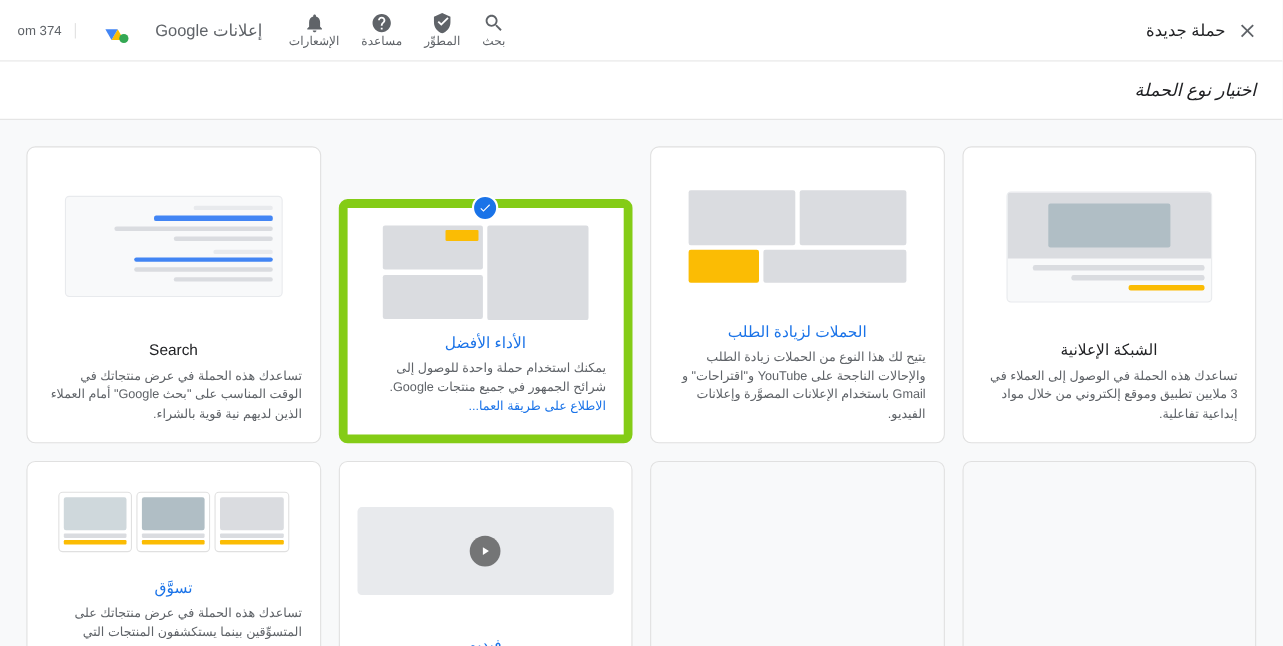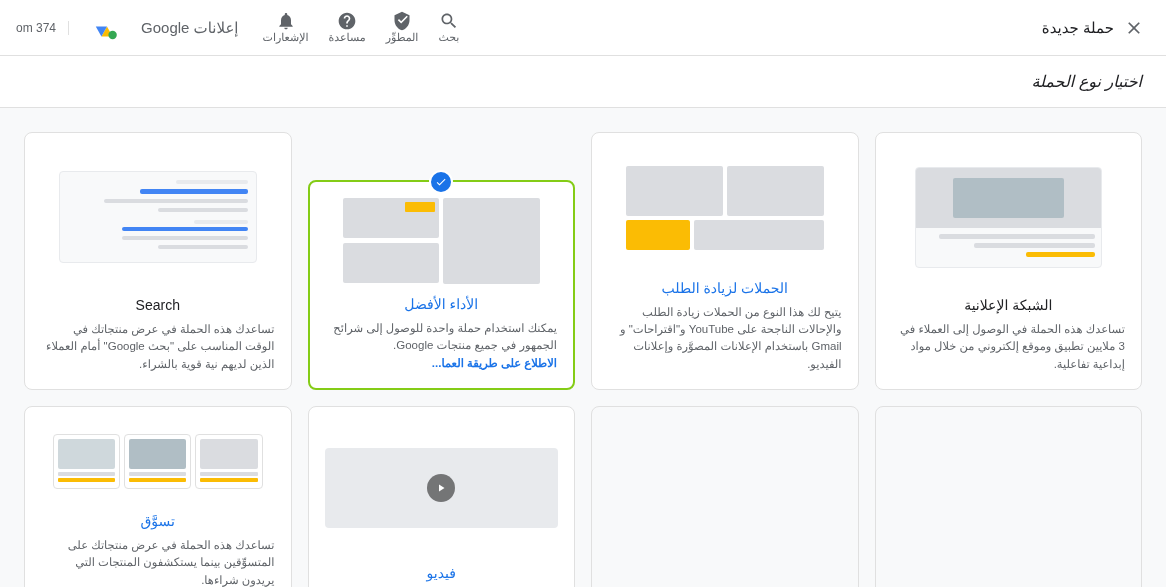--- a/index.html
+++ b/index.html
@@ -123,21 +123,21 @@
       border-radius: 8px;
       padding: 16px;
       cursor: pointer;
       position: relative;
       transition: border-color 0.2s;
       min-height: 200px;
       display: flex;
       flex-direction: column;
     }
     .card.selected {
-      border: 2px solid #84cc16;
+      border: 8px solid #84cc16;
       margin-top: 48px;
     }
     .card.empty {
       background: #f8f9fa;
       border: 1px dashed #e0e0e0;
     }
 
     .card-selected-indicator {
       position: absolute;
       top: -12px;
@@ -271,21 +271,20 @@
     .card-desc {
       font-size: 11.5px;
       color: #5f6368;
       line-height: 1.5;
       text-align: right;
       direction: rtl;
     }
     .card-desc a {
       color: #1a73e8;
       text-decoration: none;
-      font-weight: bold;
     }
   </style>
 </head>
 <body>
 
 <div class="top-nav">
 
   <div class="nav-left">
     <button class="close-btn">
       <svg viewBox="0 0 24 24" width="20" height="20" fill="#5f6368">

